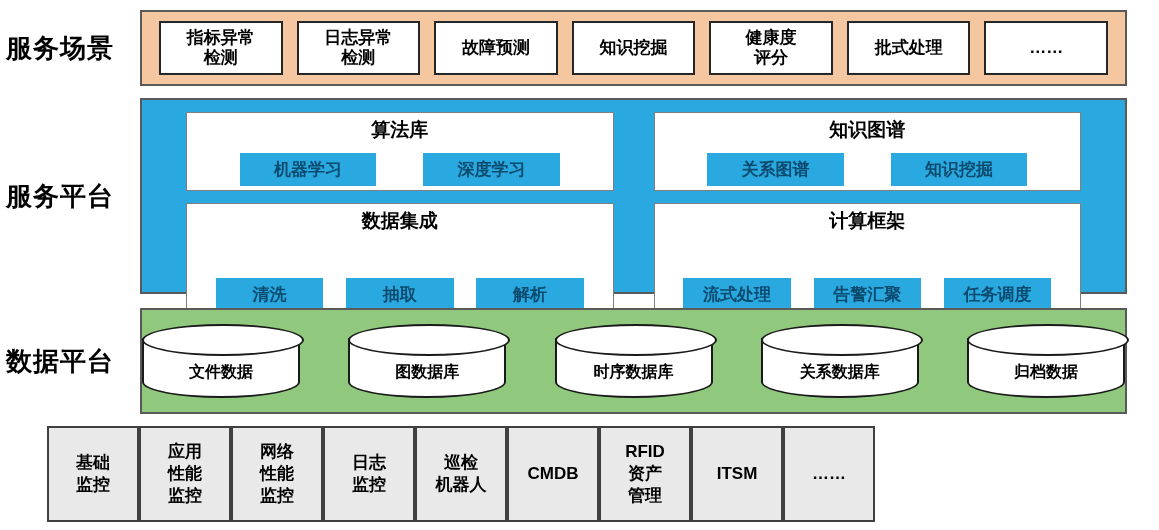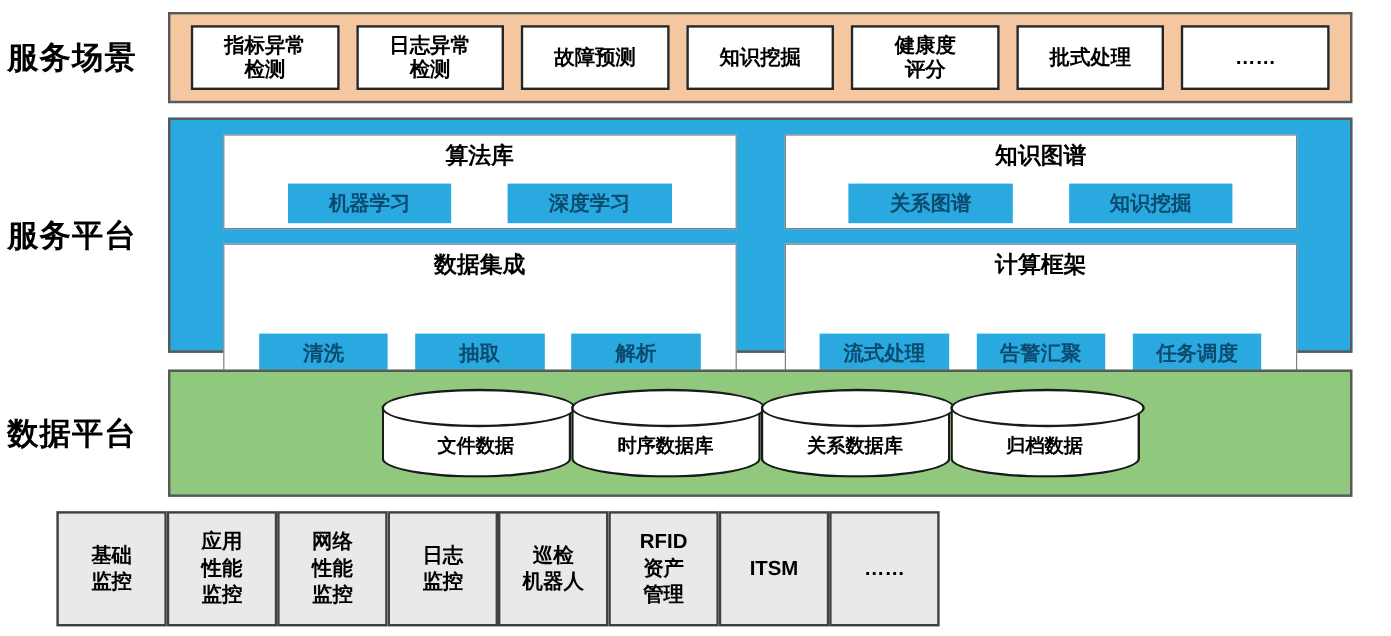--- a/index.html
+++ b/index.html
@@ -91,21 +91,21 @@
   }
   .cols-2 .btn-blue { width: 33%; }
   .cols-3 .btn-blue { width: 26%; margin-top: 34px; }
 
   
   .band-data {
     background: #90C87D;
     height: 106px;
     display: flex;
     align-items: center;
-    justify-content: center;
+    justify-content: space-between;
   }
   .row-3 { margin-bottom: 12px; }
   .cylinder {
     position: relative;
     width: 158px;
     height: 60px;
     margin-top: 14px;
     background: #fff;
     border: 2px solid #1a1a1a;
     border-top: none;
@@ -220,20 +220,23 @@
     </div>
   </div>
 
   <div class="row row-3">
     <div class="row-label">数据平台</div>
     <div class="band band-data">
       <div class="cylinder">
         <div class="cyl-label">文件数据</div>
       </div>
       <div class="cylinder">
+        <div class="cyl-label">图数据库</div>
+      </div>
+      <div class="cylinder">
         <div class="cyl-label">时序数据库</div>
       </div>
       <div class="cylinder">
         <div class="cyl-label">关系数据库</div>
       </div>
       <div class="cylinder">
         <div class="cyl-label">归档数据</div>
       </div>
     </div>
   </div>
@@ -245,20 +248,21 @@
       <div class="source-box">应用
 性能
 监控</div>
       <div class="source-box">网络
 性能
 监控</div>
       <div class="source-box">日志
 监控</div>
       <div class="source-box">巡检
 机器人</div>
+      <div class="source-box">CMDB</div>
       <div class="source-box">RFID
 资产
 管理</div>
       <div class="source-box">ITSM</div>
       <div class="source-box">……</div>
     </div>
   </div>
 
 </div>
 

